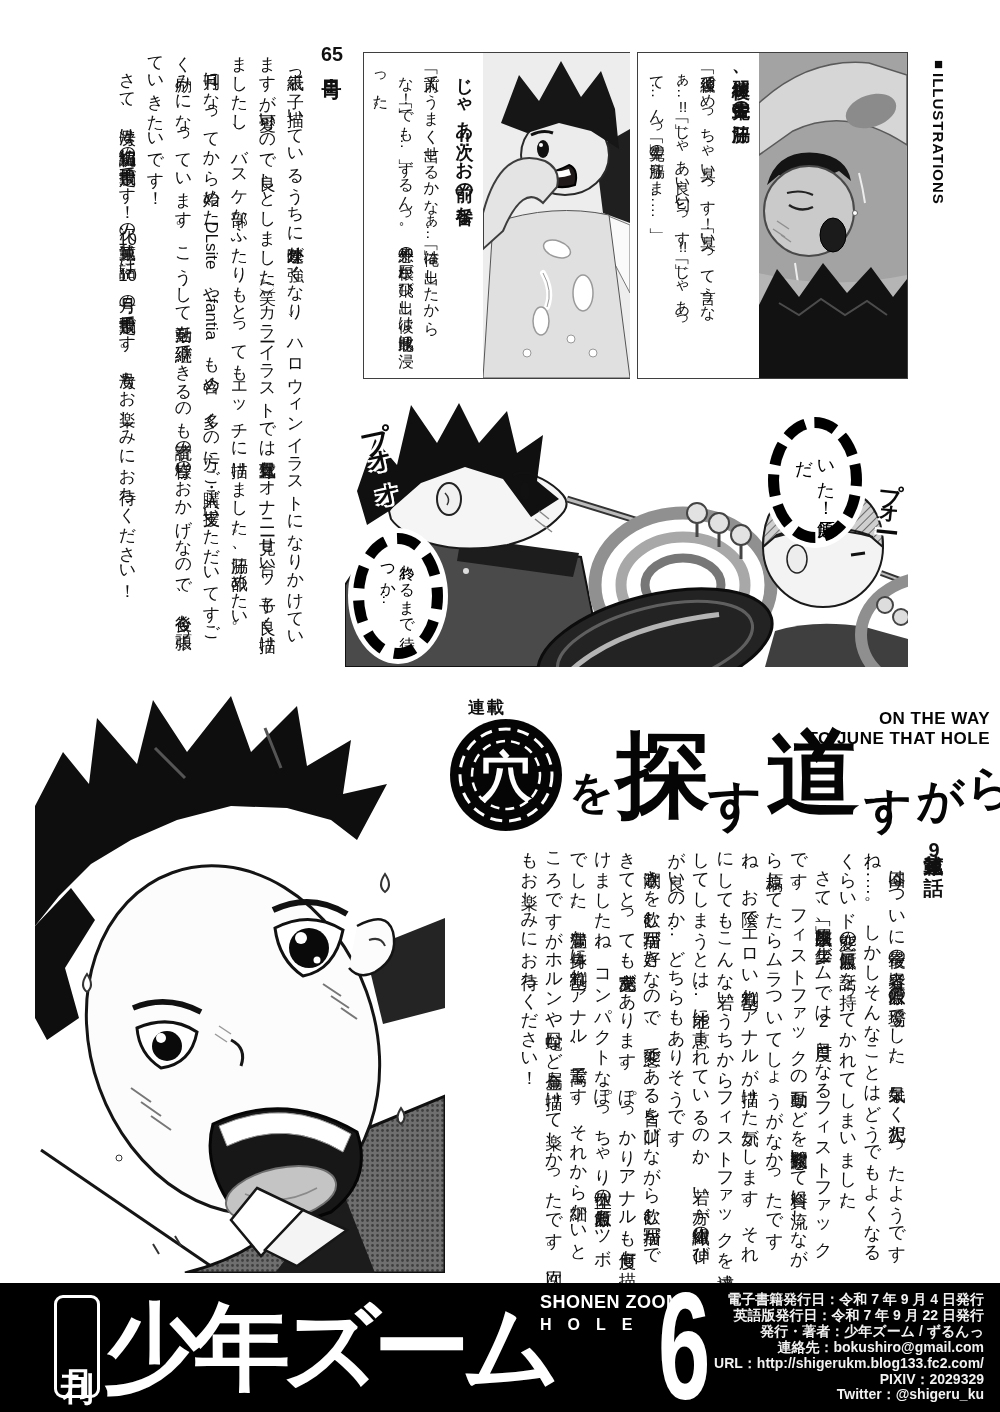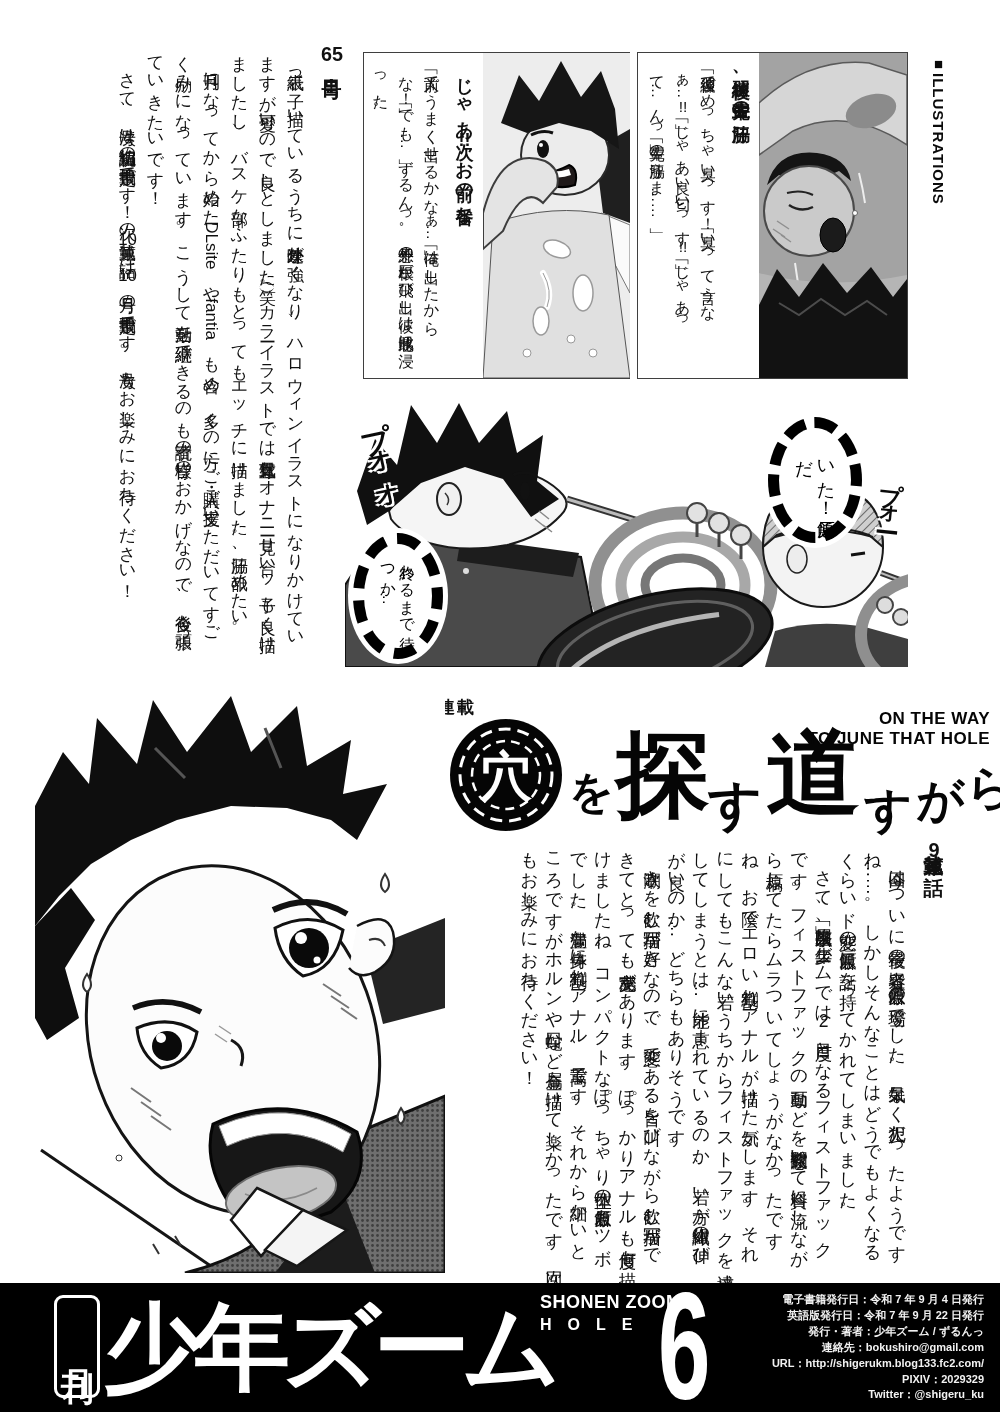--- a/index.html
+++ b/index.html
@@ -37,21 +37,21 @@
   .burst2{left:8px;top:138px;width:68px;height:104px;}
   .burst .btxt{writing-mode:vertical-rl;font-size:18px;line-height:22px;color:#000;}
   .burst1 .btxt{height:64px;}
   .burst2 .btxt{height:84px;font-size:15.5px;line-height:19px;}
   .sfx{position:absolute;writing-mode:vertical-rl;font-weight:900;color:#0a0a0a;
     text-shadow:2px 2px 0 #fff,-2px -2px 0 #fff,2px -2px 0 #fff,-2px 2px 0 #fff;}
   .sfx-left{left:12px;top:6px;font-size:30px;transform:rotate(-12deg);}
   .sfx-right{left:530px;top:70px;font-size:24px;transform:rotate(6deg);}
 
   
-  .series-label{position:absolute;left:438px;top:696px;font-size:17px;font-weight:700;letter-spacing:2px;}
+  .series-label{position:absolute;left:468px;top:696px;font-size:17px;font-weight:700;letter-spacing:2px;}
   .logo-row{position:absolute;left:447px;top:716px;display:flex;align-items:flex-start;}
   .hole-circle{flex:none;}
   .lg{font-weight:900;color:#050505;line-height:1;}
   .lg-wo{font-size:44px;margin:54px 2px 0 4px;}
   .lg-sagasu{font-size:94px;margin-top:12px;letter-spacing:-4px;}
   .lg-su1{font-size:53px;margin:62px 4px 0 2px;}
   .lg-michi{font-size:94px;margin-top:10px;}
   .lg-su2{font-size:47px;margin:70px 2px 0 4px;}
   .lg-ga{font-size:47px;margin:60px 0 0 2px;}
   .lg-ra{font-size:47px;margin:48px 0 0 2px;}
@@ -72,21 +72,21 @@
     border-radius:9px;box-sizing:border-box;display:flex;align-items:center;justify-content:center;}
   .gekkan-box span{writing-mode:vertical-rl;font-size:33px;font-weight:800;letter-spacing:3px;color:#fff;}
   .mag-logo{position:absolute;left:104px;top:0;font-size:97px;font-weight:900;letter-spacing:-8px;
     line-height:129px;color:#fff;transform:scaleY(0.98);}
   .en-block{position:absolute;left:540px;top:9px;width:128px;color:#fff;}
   .en1{font-size:18px;font-weight:800;letter-spacing:0.5px;white-space:nowrap;}
   .year{font-size:57px;font-weight:800;line-height:56px;letter-spacing:0px;}
   .june{font-size:16px;font-weight:700;letter-spacing:16px;margin-top:3px;}
   .issue6{position:absolute;left:658px;top:0;font-size:152px;font-weight:900;line-height:127px;
     color:#fff;transform:scaleX(0.62);transform-origin:left center;}
-  .colophon{position:absolute;right:16px;top:9px;text-align:right;font-size:11px;line-height:15.9px;
+  .colophon{position:absolute;right:16px;top:9px;text-align:right;font-size:14px;line-height:15.9px;
     font-weight:600;color:#f2f2f2;}
 </style>
 </head>
 <body>
 
 <div class="page">
 
   <div class="illus-label v">■ILLUSTRATIONS</div>
 
   <div class="illo-block b1">

